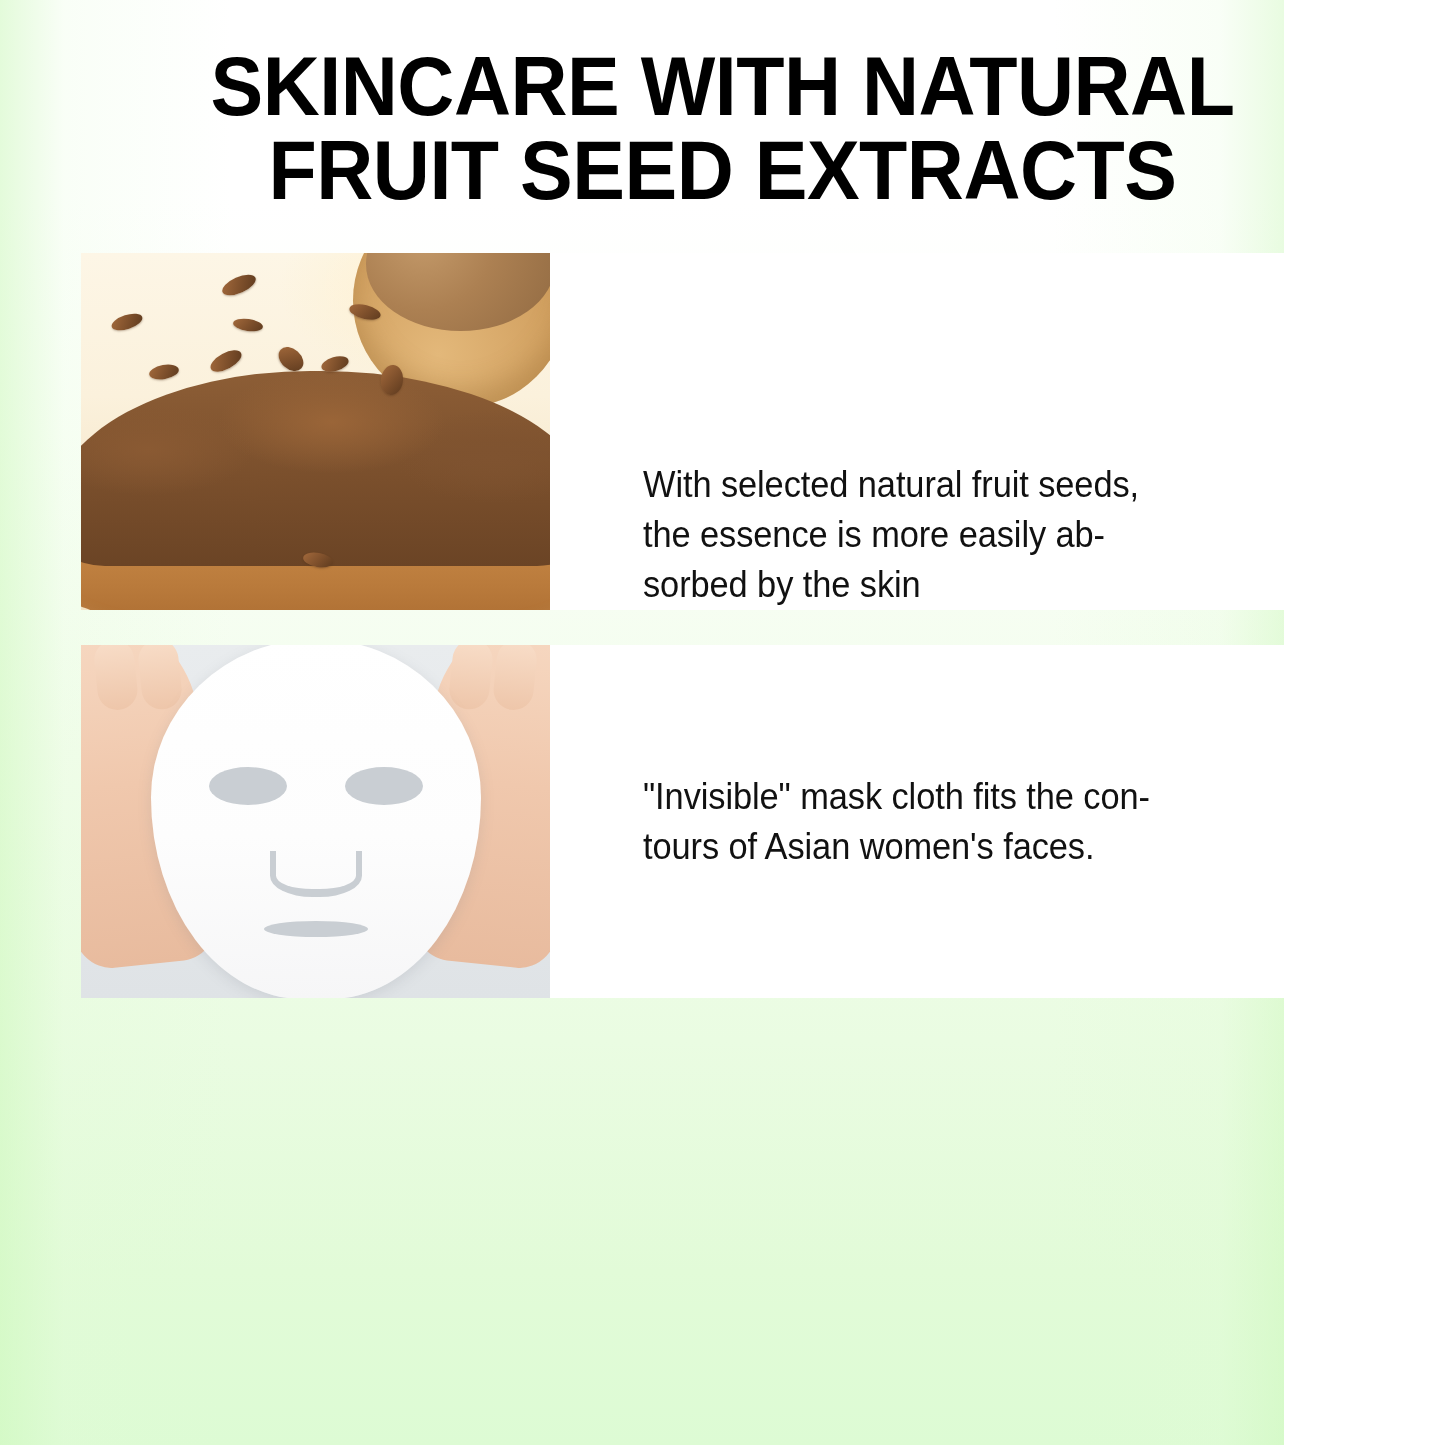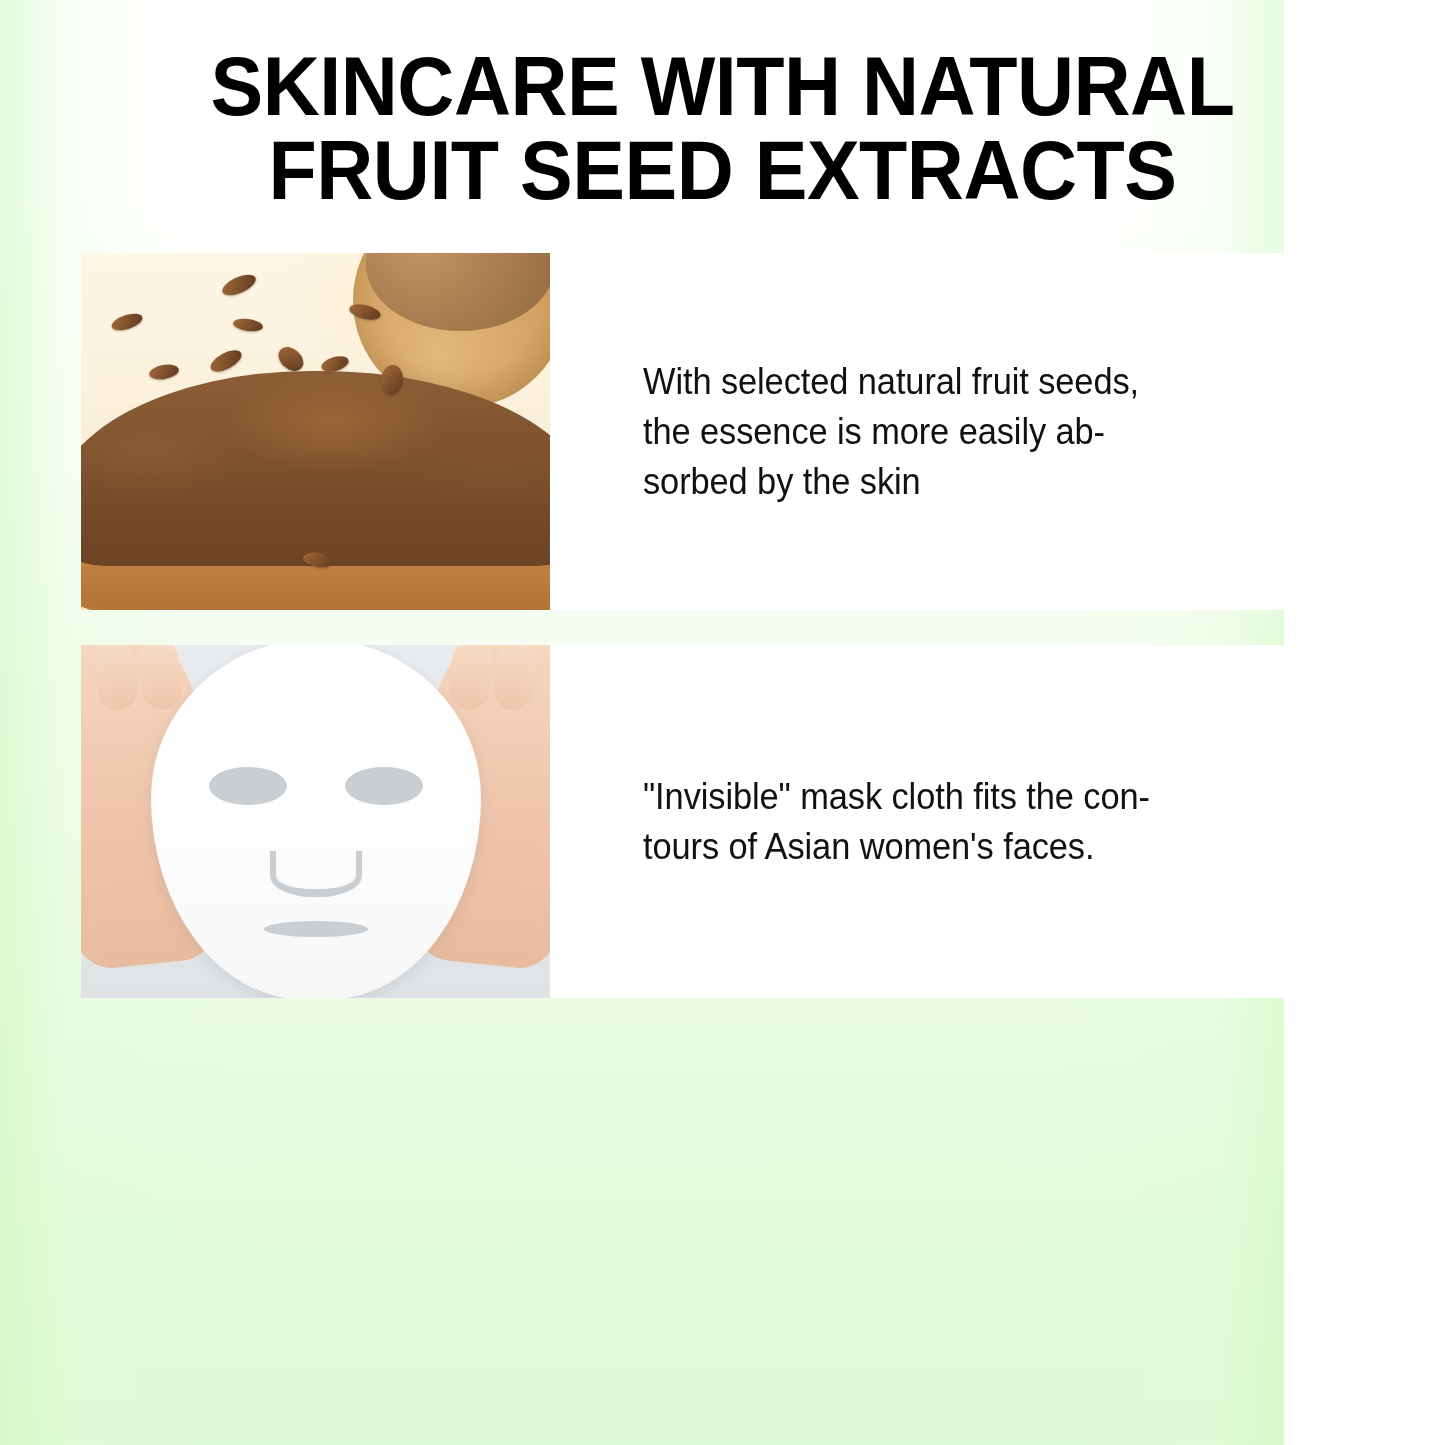--- a/index.html
+++ b/index.html
@@ -88,21 +88,21 @@
     position: absolute;
     left: 469px;
     top: 0;
     width: 818px;
     height: 100%;
     background: #ffffff;
     display: flex;
     align-items: center;
   }
 
-  .row-1 .textcard { align-items: flex-start; }
+  .row-1 .textcard { align-items: flex-end; }
 
   .body-text {
     padding-left: 100px;
     padding-right: 60px;
     color: #111111;
     font-family: "Liberation Sans", sans-serif;
     font-weight: 400;
     font-size: 37px;
     line-height: 50px;
     letter-spacing: -0.1px;

